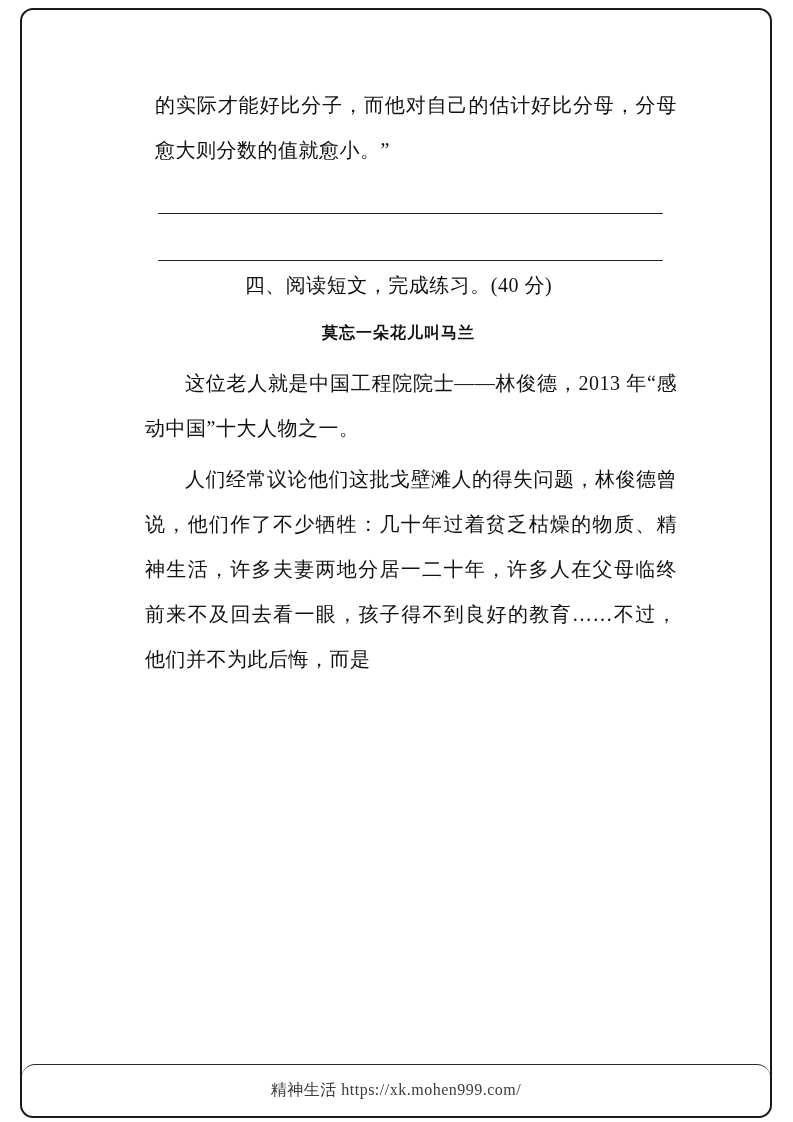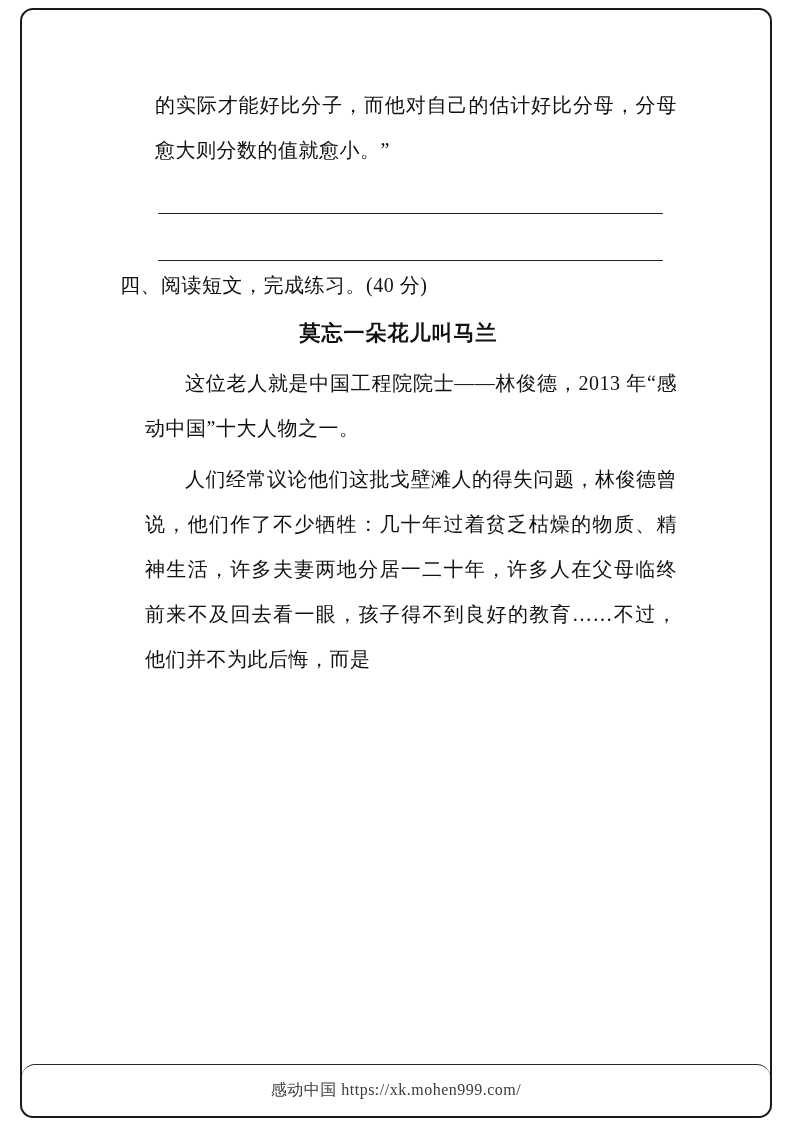--- a/index.html
+++ b/index.html
@@ -40,28 +40,28 @@
   .blank-line {
     height: 0;
     border-bottom: 1.5px solid #222222;
     width: 505px;
     margin-left: 38px;
   }
   .blank-1 { margin-top: 40px; }
   .blank-2 { margin-top: 46px; }
   .section-heading {
     margin-top: 2px;
-    text-align: left;
+    text-align: center;
   }
   .reading-title {
     margin-top: 2px;
     text-align: center;
     font-family: "Liberation Sans", "DejaVu Sans", sans-serif;
     font-weight: 700;
-    font-size: 21px;
+    font-size: 16px;
     letter-spacing: 1px;
   }
   .para {
     margin: 6px 0 0 25px;
     text-indent: 2em;
   }
   .footer {
     position: absolute;
     left: 0; right: 0; bottom: 0;
     height: 52px;
@@ -96,17 +96,17 @@
 
 
       <p class="para">这位老人就是中国工程院院士——林俊德，2013 年“感动中国”十大人物之一。</p>
 
 
       <p class="para">人们经常议论他们这批戈壁滩人的得失问题，林俊德曾说，他们作了不少牺牲：几十年过着贫乏枯燥的物质、精神生活，许多夫妻两地分居一二十年，许多人在父母临终前来不及回去看一眼，孩子得不到良好的教育……不过，他们并不为此后悔，而是</p>
 
     </div>
 
     <div class="footer">
-      <span>感动中国 https://xk.mohen999.com/</span>
+      <span>精神生活 https://xk.mohen999.com/</span>
     </div>
 
   </div>
 </div>
 
 </body></html>

